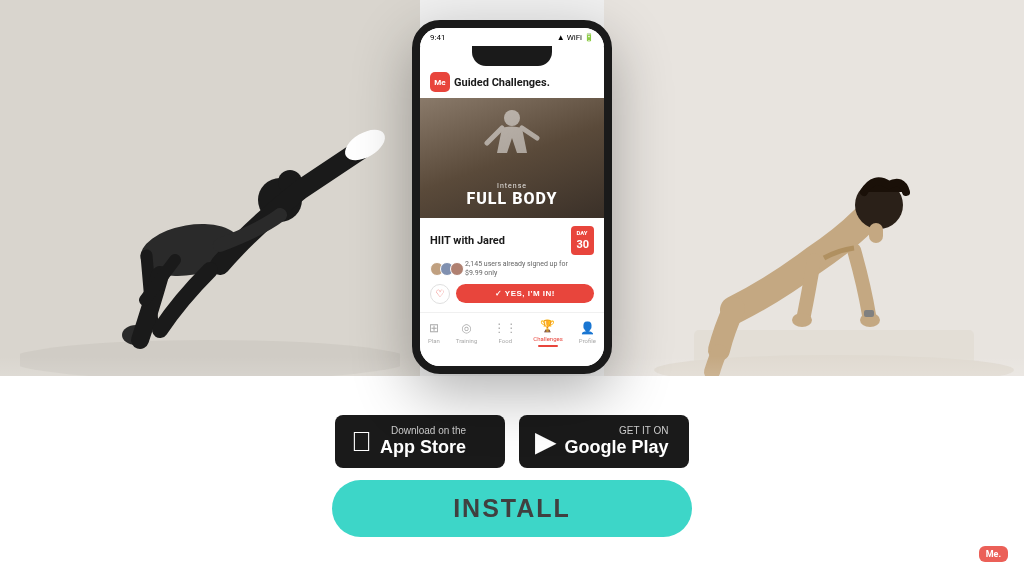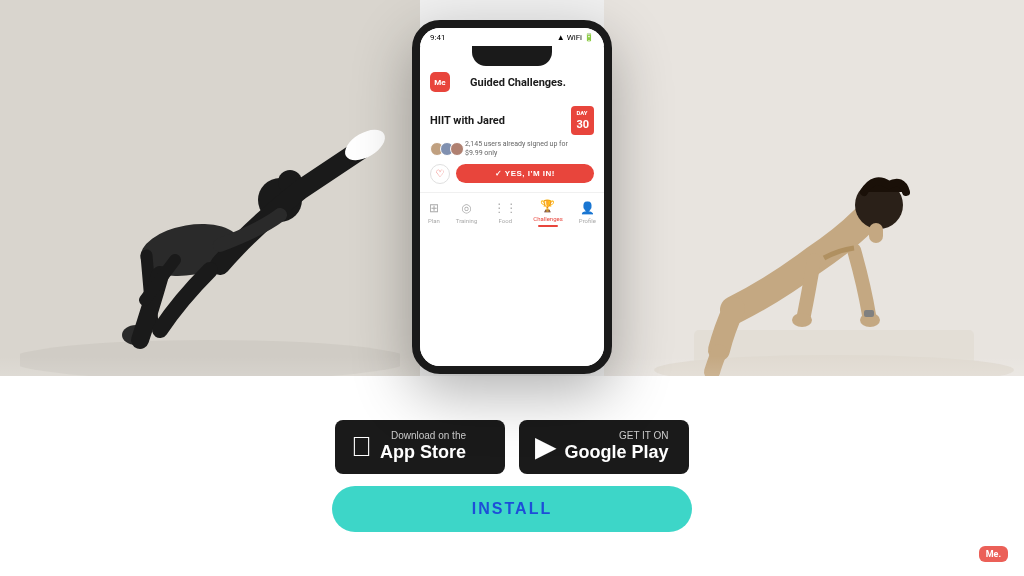--- a/index.html
+++ b/index.html
@@ -103,22 +103,22 @@
 
     .store-btn-large {
       font-size: 18px;
       font-weight: 600;
       color: white;
     }
 
     
     .install-btn {
       background: #3dd6c8;
-      color: #1d4ed8;
-      font-size: 16px;
+      color: #404040;
+      font-size: 25px;
       font-weight: 700;
       letter-spacing: 2px;
       border: none;
       border-radius: 40px;
       padding: 14px 0;
       width: 360px;
       cursor: pointer;
       text-transform: uppercase;
     }
 
@@ -165,21 +165,21 @@
     .phone-screen {
       background: white;
       min-height: 300px;
     }
 
     
     .app-header {
       display: flex;
       align-items: center;
       padding: 6px 10px;
-      gap: 20px;
+      gap: 4px;
     }
 
     .app-logo {
       width: 20px;
       height: 20px;
       background: #e8453c;
       border-radius: 5px;
       display: flex;
       align-items: center;
       justify-content: center;
@@ -454,20 +454,31 @@
 
     <div class="phone-screen">
 
       <div class="app-header">
         <div class="app-logo">
           <span>Me</span>
         </div>
         <span class="app-title">Guided Challenges.</span>
       </div>
 
+      <div class="workout-image">
+
+        <svg style="position:absolute;top:5px;left:50%;transform:translateX(-50%);opacity:0.5;" width="80" height="70" viewBox="0 0 80 70">
+          <circle cx="40" cy="15" r="8" fill="white"></circle>
+          <path d="M 30 25 Q 40 22 50 25 L 55 50 L 45 50 L 40 35 L 35 50 L 25 50 Z" fill="white"></path>
+          <path d="M 30 25 L 15 40" stroke="white" stroke-width="5" stroke-linecap="round"></path>
+          <path d="M 50 25 L 65 35" stroke="white" stroke-width="5" stroke-linecap="round"></path>
+        </svg>
+        <span class="workout-label-small">Intense</span>
+        <span class="workout-label-large">FULL BODY</span>
+      </div>
 
       <div class="card-content">
         <div class="card-title-row">
           <span class="card-title">HIIT with Jared</span>
           <div class="day-badge">
             <span style="font-size:6px;">DAY</span>
             <span class="day-badge-num">30</span>
           </div>
         </div>
         <div class="card-meta">

